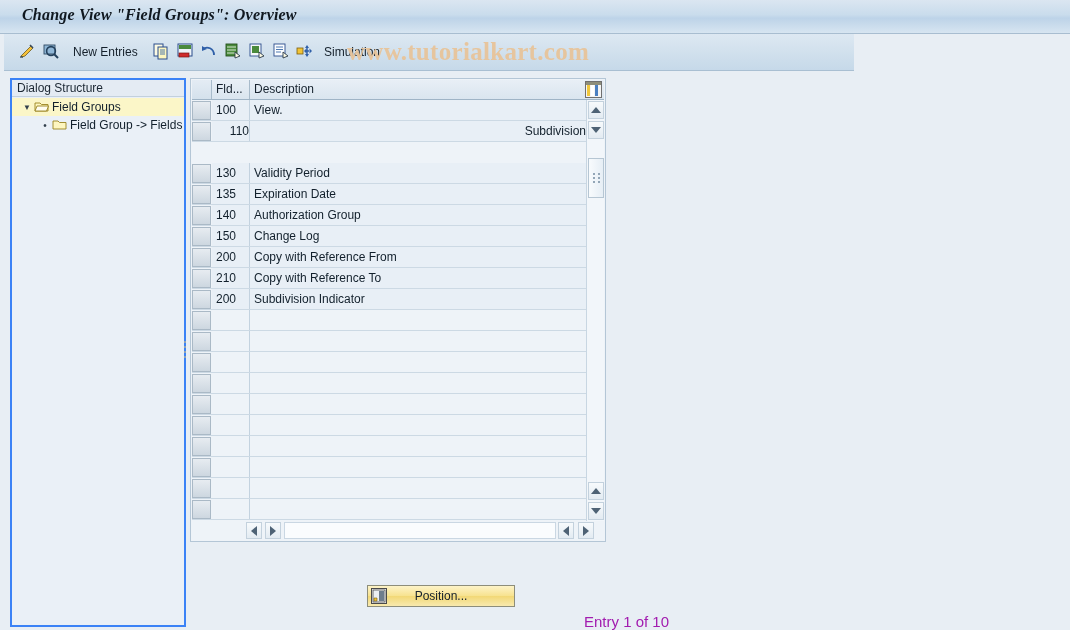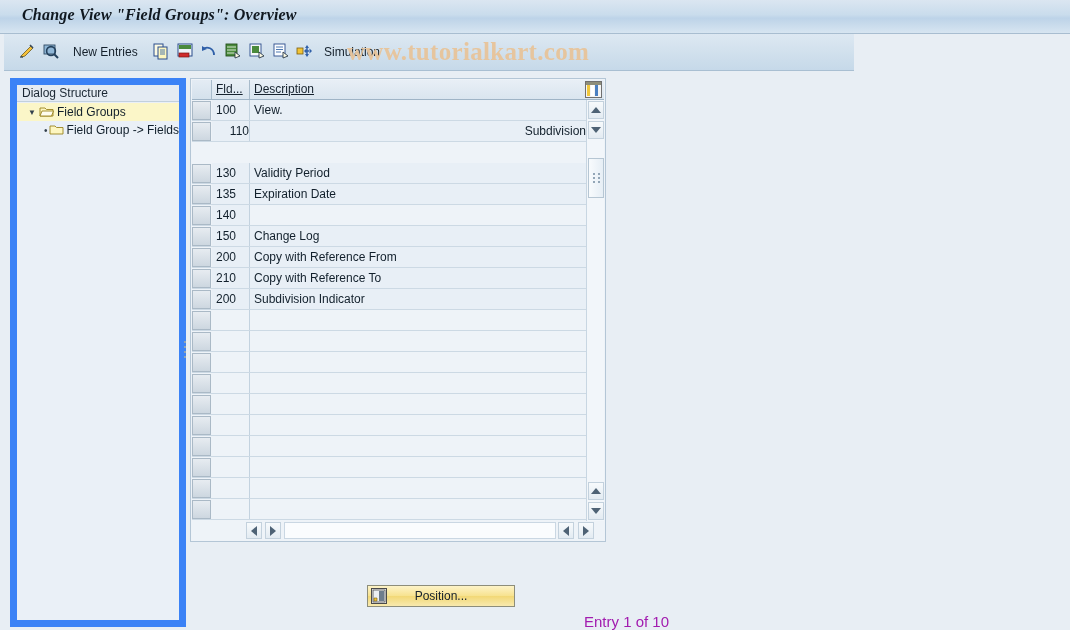--- a/index.html
+++ b/index.html
@@ -44,21 +44,21 @@
     color:#e8c49a;opacity:.95;white-space:nowrap;
     letter-spacing:.3px;
     pointer-events:none;
     margin-left:47px;
   }
 
   
   #leftpanel{
     position:absolute;left:10px;top:78px;width:176px;height:549px;
     background:#eaf0f7;
-    border:7px solid #3b82f6;
+    border:2px solid #3b82f6;
     box-sizing:border-box;
   }
   #dsheader{
     position:absolute;left:0;top:0;width:100%;height:17px;
     background:#e4ebf3;border-bottom:1px solid #c2d0dd;
     box-sizing:border-box;
     font-size:12px;color:#1b2733;padding-left:5px;line-height:17px;
   }
   .treerow{
     position:absolute;left:0;width:100%;height:18px;
@@ -87,21 +87,21 @@
   }
   #tableinner{position:absolute;left:1px;top:1px;width:412px;height:460px;}
 
   
   #thead{
     position:absolute;left:0;top:0;width:412px;height:20px;
     background:linear-gradient(to bottom,#e8eff6,#dae5ef);
     border-bottom:1px solid #9fb4c6;
     box-sizing:border-box;
   }
-  .hc{position:absolute;top:0;height:19px;line-height:19px;font-size:12px;color:#17232f;box-sizing:border-box;text-decoration:underline;}
+  .hc{position:absolute;top:0;height:19px;line-height:19px;font-size:12px;color:#17232f;box-sizing:border-box;}
   #hc-sel{left:0;width:20px;border-right:1px solid #a8bbcb;background:linear-gradient(to bottom,#e4ecf4,#d4e1ec);}
   #hc-fld{left:20px;width:38px;padding-left:4px;border-right:1px solid #a8bbcb;}
   #hc-desc{left:58px;width:330px;padding-left:4px;}
   #cfgicon{
     position:absolute;right:2px;top:1px;width:17px;height:17px;
     border:1px solid #6f6f6f;background:#f4f4f4;box-sizing:border-box;
     cursor:pointer;
   }
   #cfgicon .bar{position:absolute;top:2px;width:3px;height:12px;}
 
@@ -332,20 +332,21 @@
           <div class="tdesc">Validity Period</div>
         </div>
         <div class="trow" style="top: 84px;">
           <div class="tsel"></div>
           <div class="tfld">135</div>
           <div class="tdesc">Expiration Date</div>
         </div>
         <div class="trow" style="top: 105px;">
           <div class="tsel"></div>
           <div class="tfld">140</div>
+          <div class="tdesc">Authorization Group</div>
         </div>
         <div class="trow" style="top: 126px;">
           <div class="tsel"></div>
           <div class="tfld">150</div>
           <div class="tdesc">Change Log</div>
         </div>
         <div class="trow" style="top: 147px;">
           <div class="tsel"></div>
           <div class="tfld">200</div>
           <div class="tdesc">Copy with Reference From</div>

